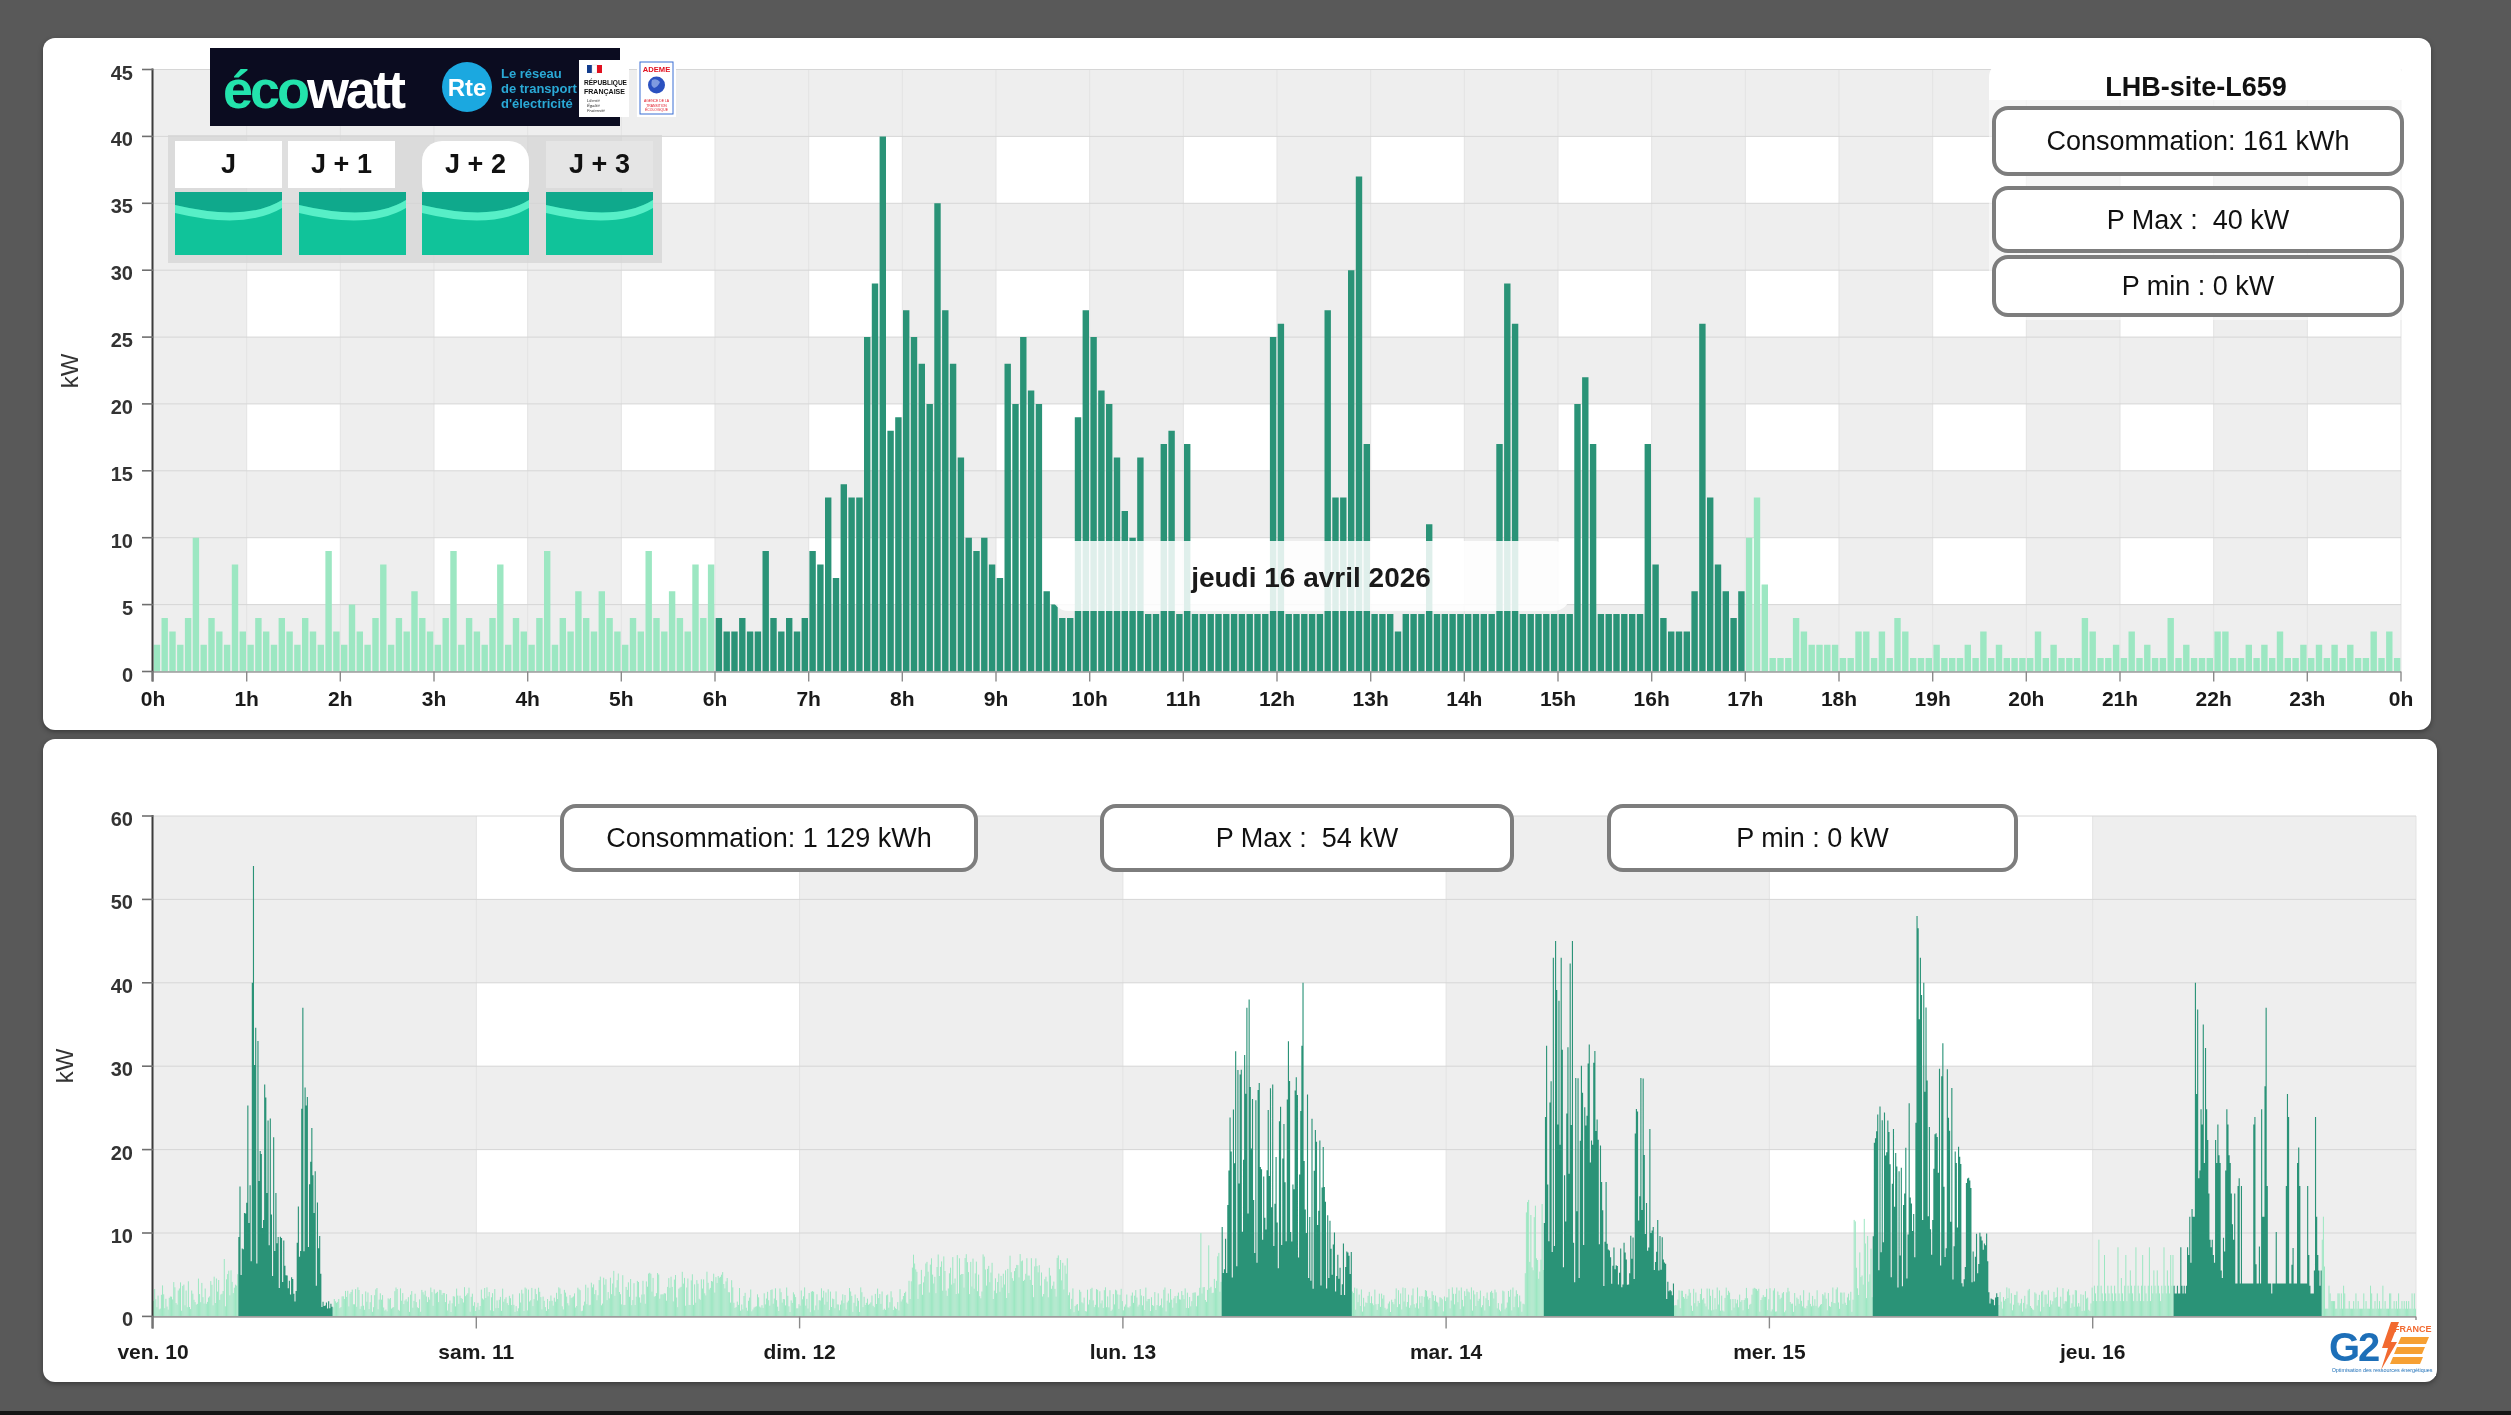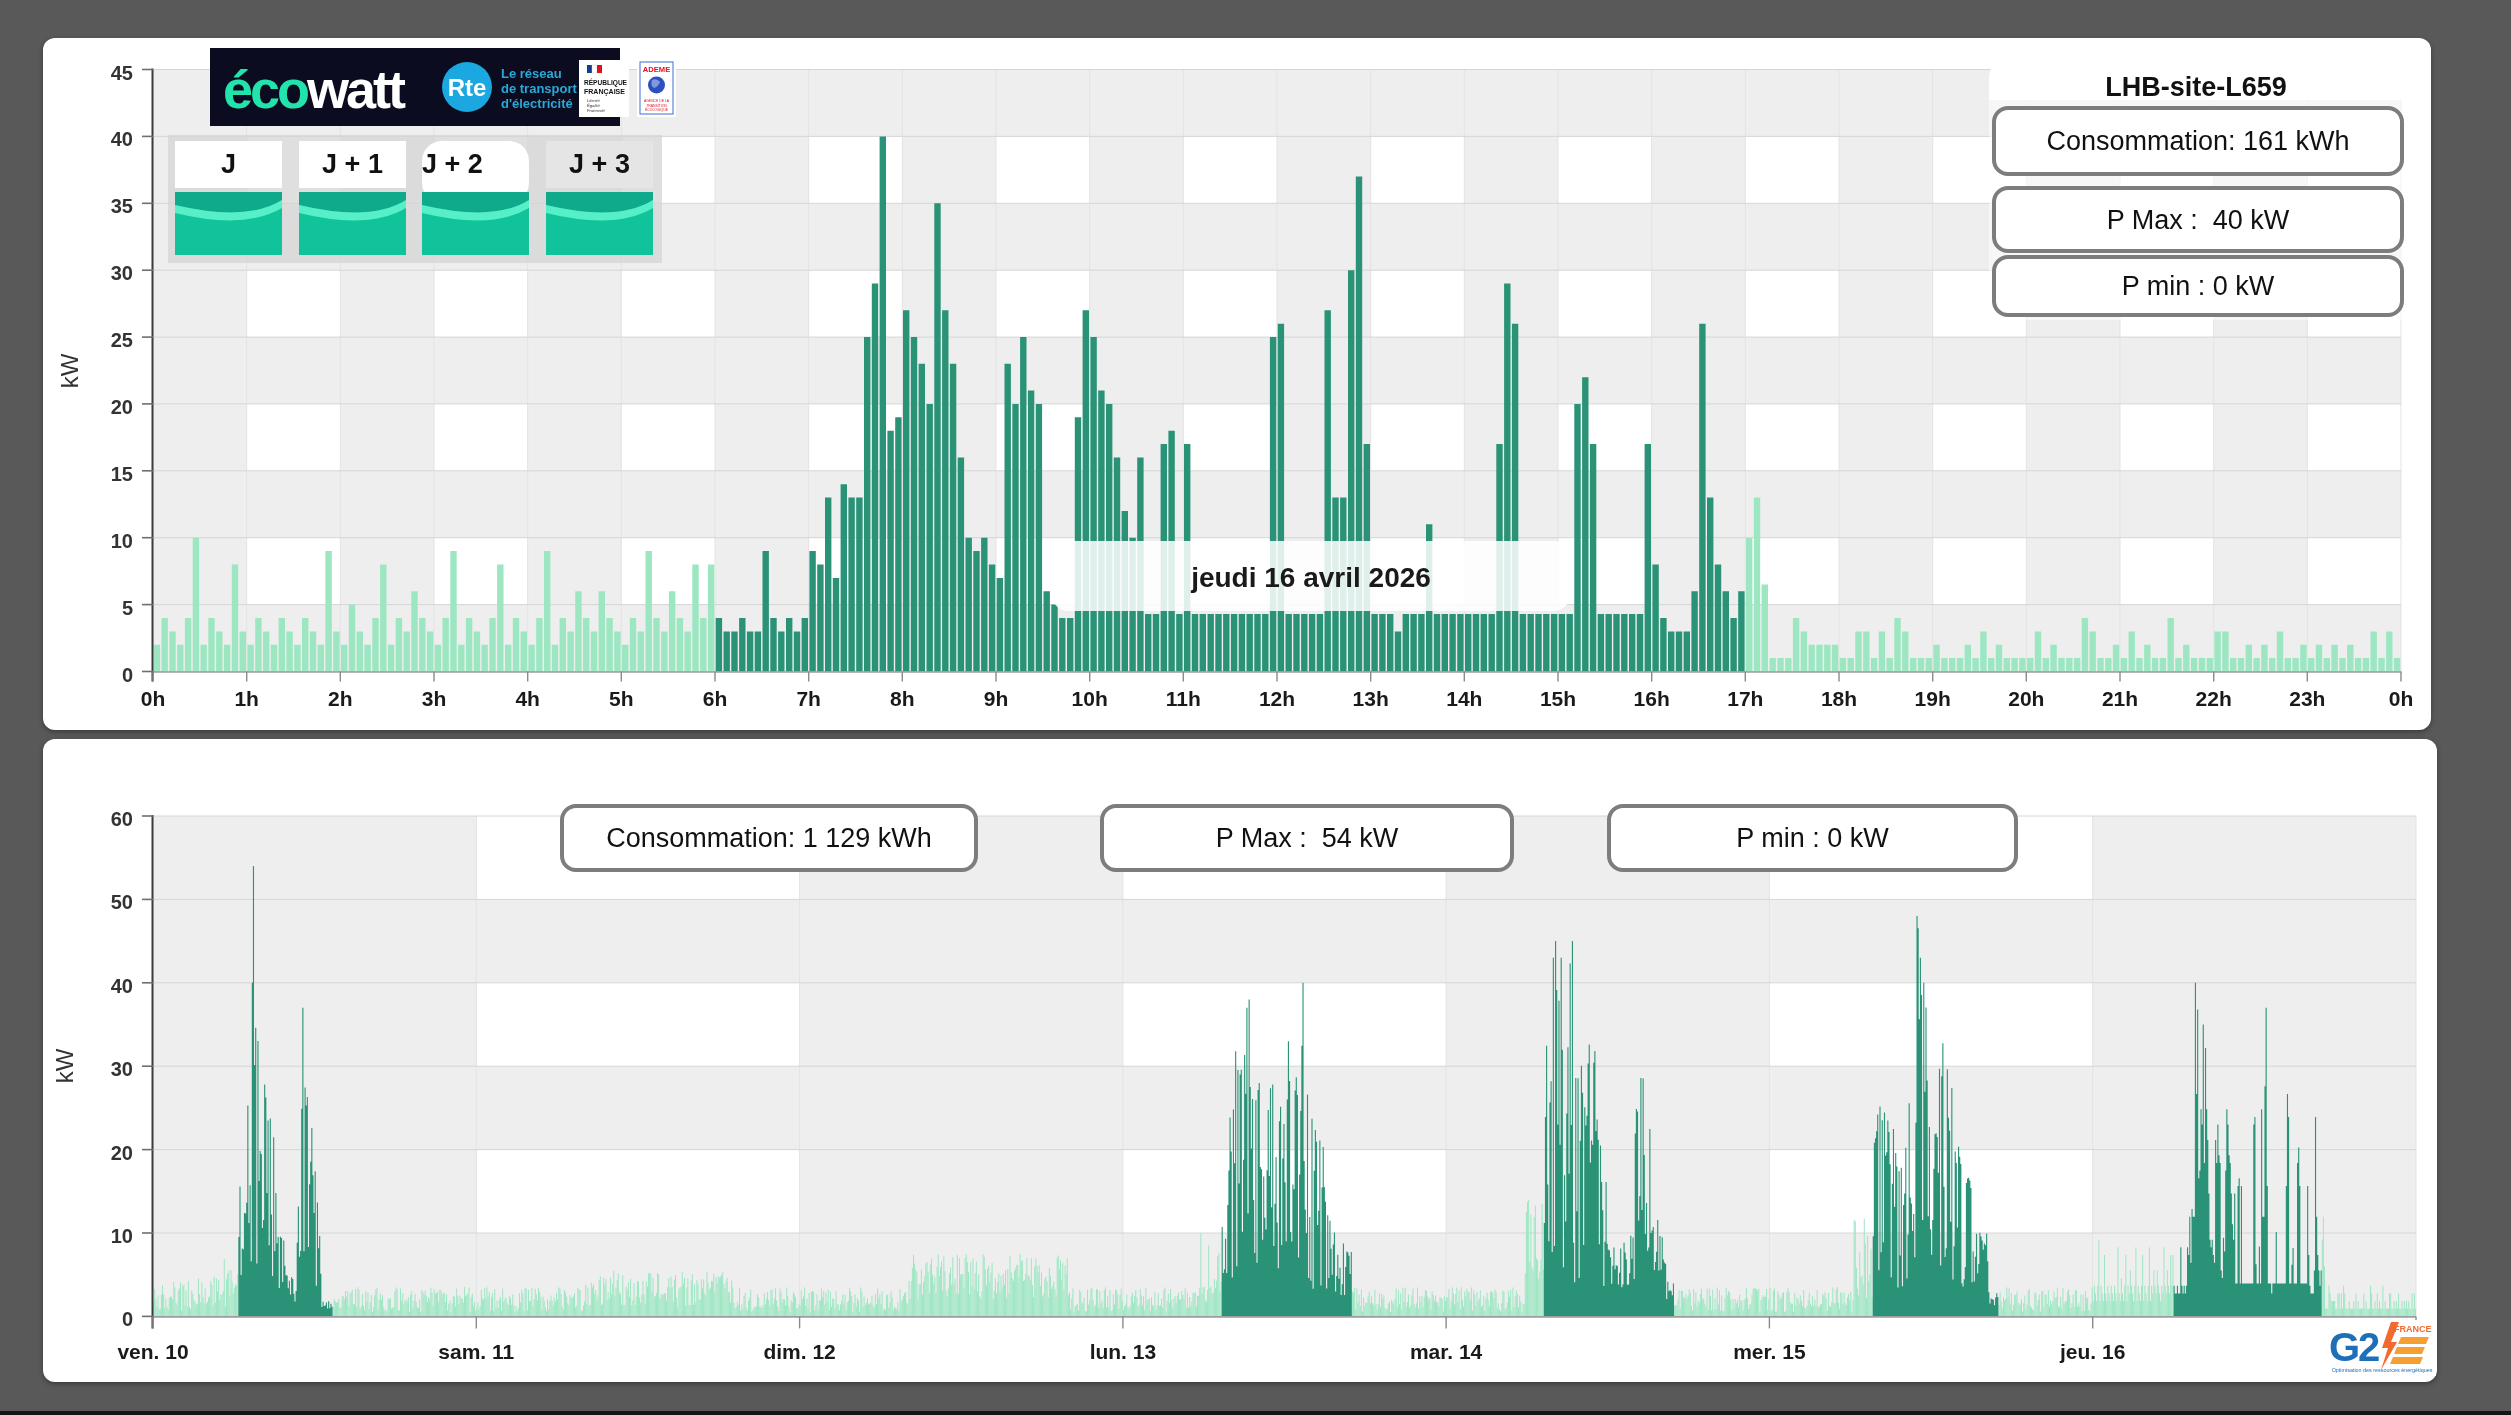--- a/index.html
+++ b/index.html
@@ -273,27 +273,27 @@
   <text x="446.5" y="63" font-size="3.4" fill="#e1101f" text-anchor="middle" font-family="Liberation Sans, sans-serif">ÉCOLOGIQUE</text>
 </svg>
 </div>
 <div style="position:absolute;left:168px;top:135px;width:494px;height:128px;background:rgba(212,212,212,0.75);"></div>
 <div style="position:absolute;left:175px;top:141px;width:107px;height:47px;background:#fff;color:#111;font-weight:bold;font-size:27px;text-align:center;line-height:47px;">J</div>
 <div style="position:absolute;left:175px;top:192px;width:107px;height:63px;overflow:hidden;"><svg width="107" height="63" viewBox="0 0 107 63">
       <rect width="107" height="63" fill="#10c39a"></rect>
       <path d="M0 0 H107 V8 Q72 30 0 13 Z" fill="#0fa98c"></path>
       <path d="M0 13 Q72 30 107 8 V16 Q70 38 0 21 Z" fill="#57efc7"></path>
     </svg></div>
-<div style="position:absolute;left:299px;top:141px;width:107px;height:47px;background:#fff;color:#111;font-weight:bold;font-size:27px;text-align:center;line-height:47px;">J + 1</div>
+<div style="position:absolute;left:288px;top:141px;width:107px;height:47px;background:#fff;color:#111;font-weight:bold;font-size:27px;text-align:center;line-height:47px;">J + 1</div>
 <div style="position:absolute;left:299px;top:192px;width:107px;height:63px;overflow:hidden;"><svg width="107" height="63" viewBox="0 0 107 63">
       <rect width="107" height="63" fill="#10c39a"></rect>
       <path d="M0 0 H107 V8 Q72 30 0 13 Z" fill="#0fa98c"></path>
       <path d="M0 13 Q72 30 107 8 V16 Q70 38 0 21 Z" fill="#57efc7"></path>
     </svg></div>
-<div style="position:absolute;left:422px;top:141px;width:107px;height:62px;background:#fff;color:#111;font-weight:bold;font-size:27px;line-height:47px;border-radius:20px;">J + 2</div>
+<div style="position:absolute;left:422px;top:141px;width:107px;height:62px;background:#fff;color:#111;font-weight:bold;font-size:27px;text-align:center;line-height:47px;border-radius:20px;">J + 2</div>
 <div style="position:absolute;left:422px;top:192px;width:107px;height:63px;overflow:hidden;"><svg width="107" height="63" viewBox="0 0 107 63">
       <rect width="107" height="63" fill="#10c39a"></rect>
       <path d="M0 0 H107 V8 Q72 30 0 13 Z" fill="#0fa98c"></path>
       <path d="M0 13 Q72 30 107 8 V16 Q70 38 0 21 Z" fill="#57efc7"></path>
     </svg></div>
 <div style="position:absolute;left:546px;top:141px;width:107px;height:47px;background:#e5e5e5;color:#111;font-weight:bold;font-size:27px;text-align:center;line-height:47px;">J + 3</div>
 <div style="position:absolute;left:546px;top:192px;width:107px;height:63px;overflow:hidden;"><svg width="107" height="63" viewBox="0 0 107 63">
       <rect width="107" height="63" fill="#10c39a"></rect>
       <path d="M0 0 H107 V8 Q72 30 0 13 Z" fill="#0fa98c"></path>
       <path d="M0 13 Q72 30 107 8 V16 Q70 38 0 21 Z" fill="#57efc7"></path>

